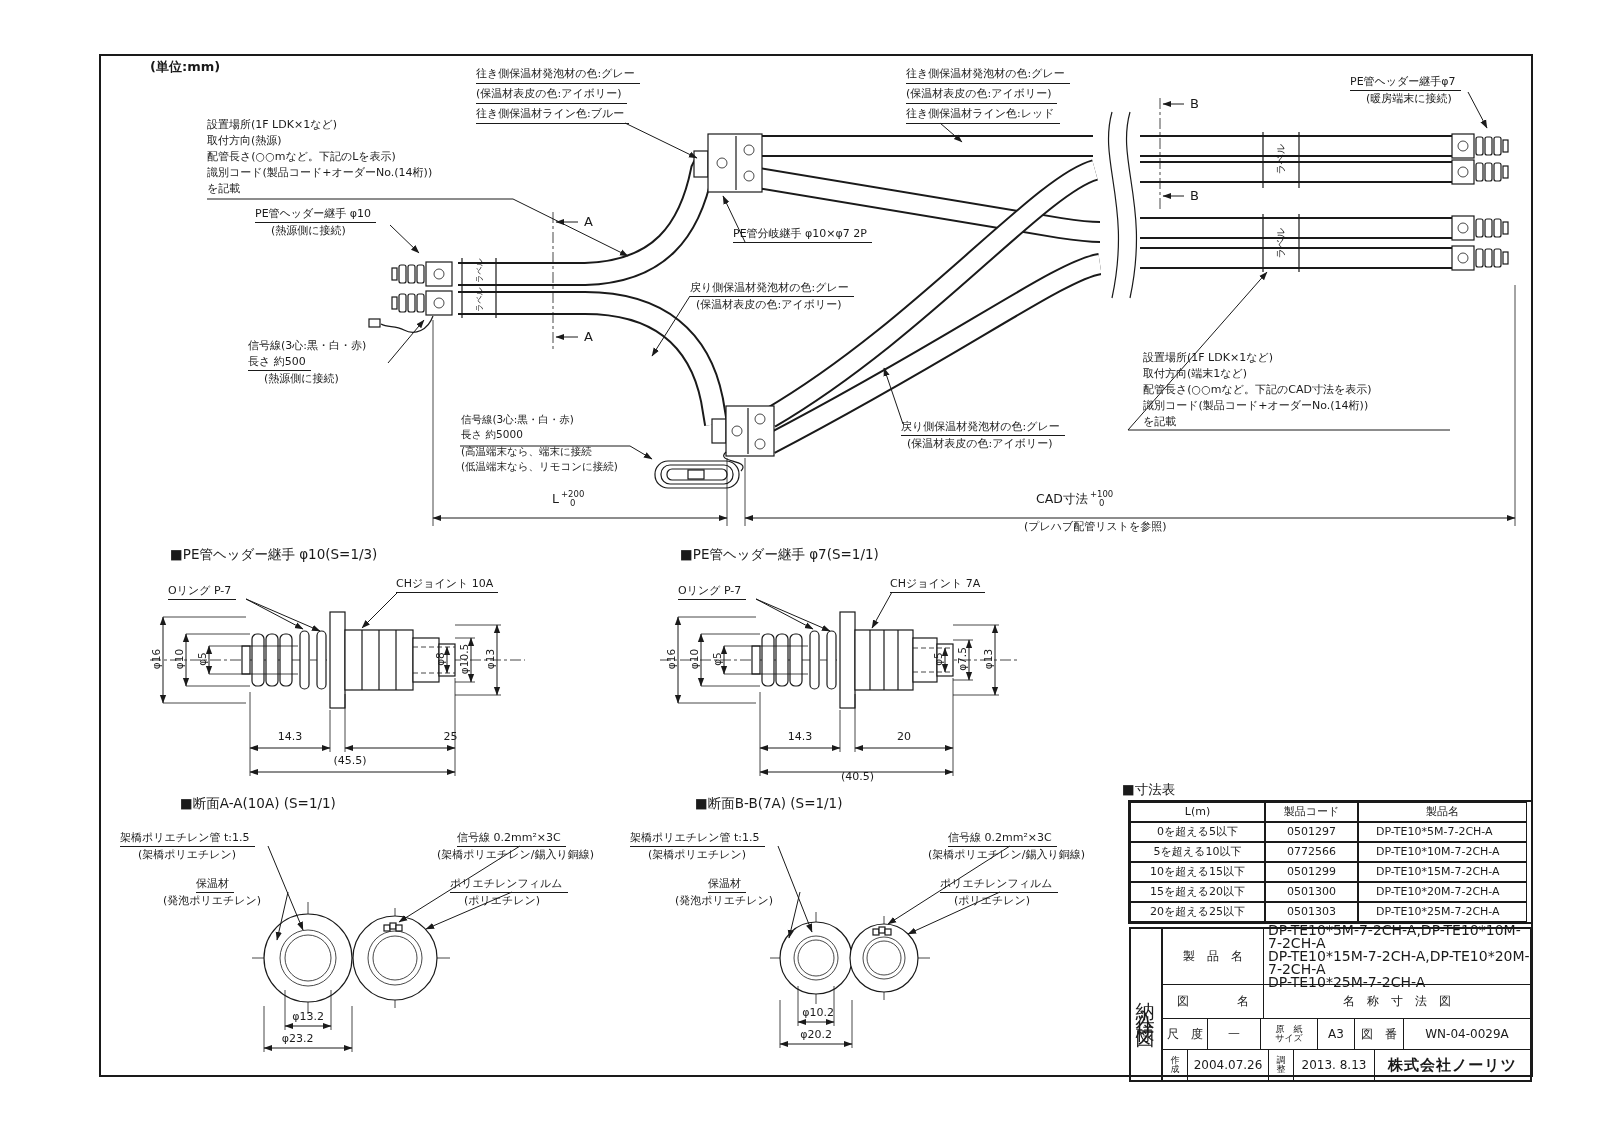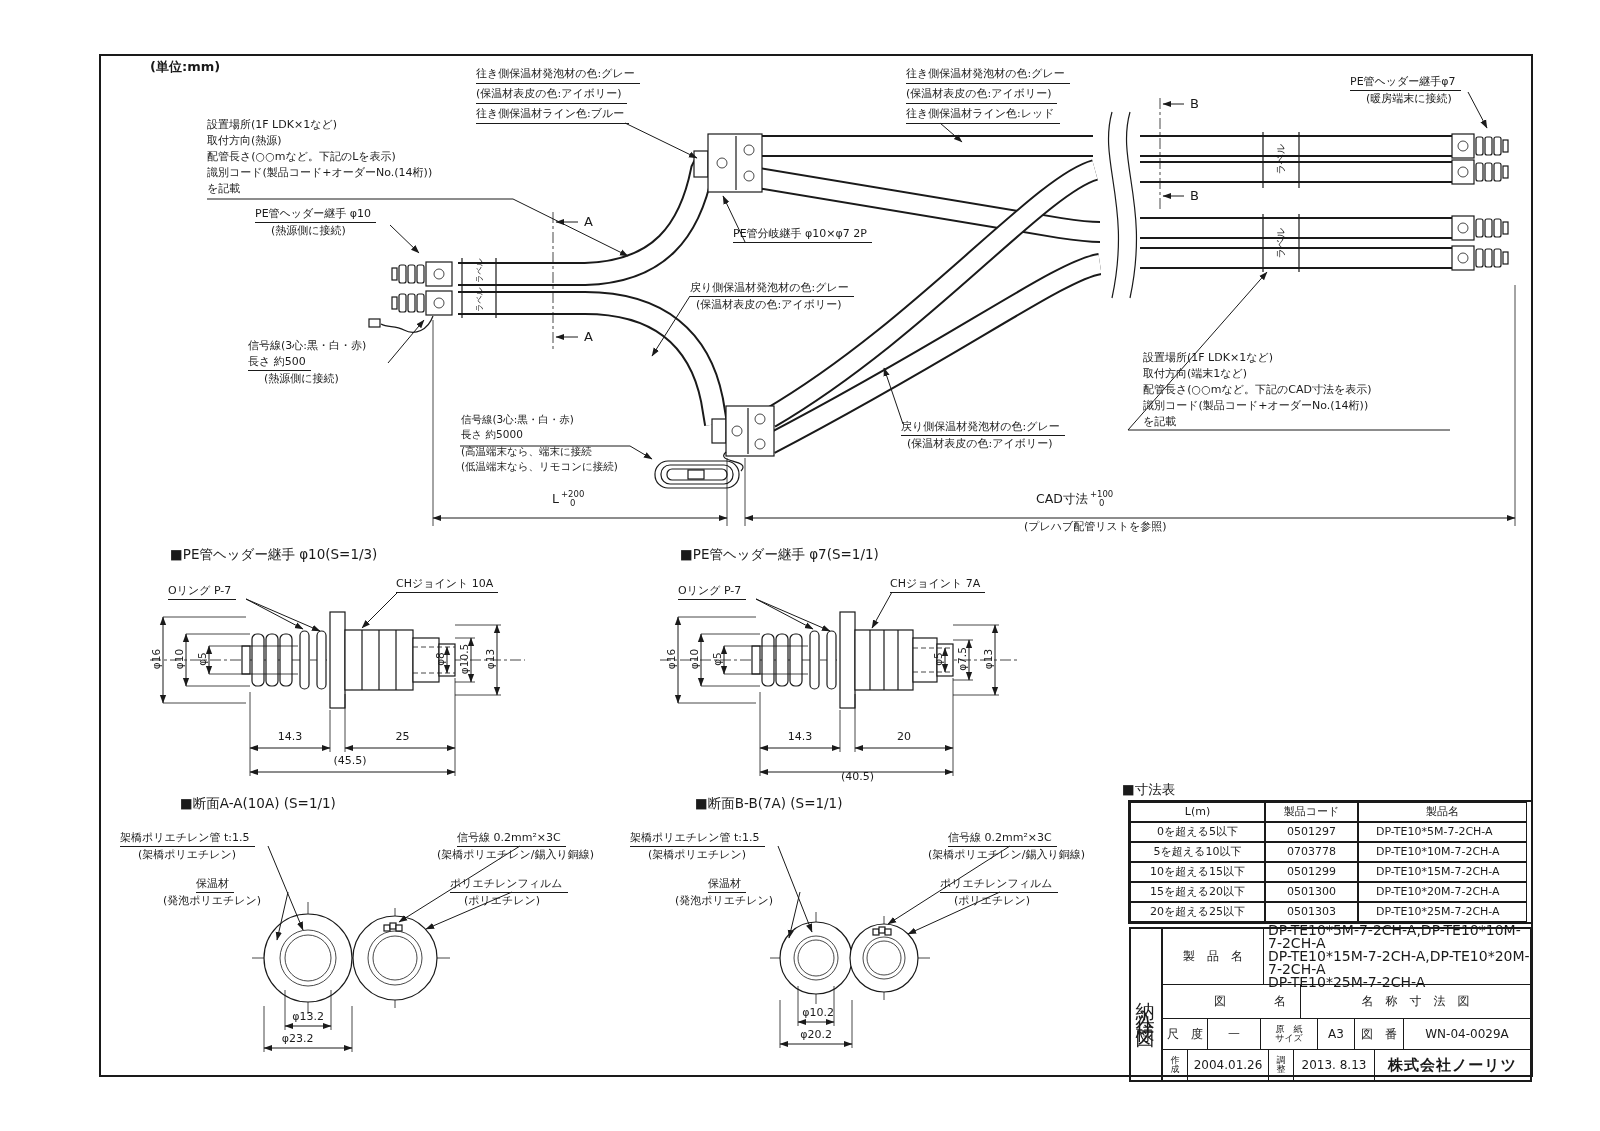--- a/index.html
+++ b/index.html
@@ -25,21 +25,21 @@
   .tbl>div.nm{text-align:left;padding-left:17px;letter-spacing:0px;}
   
   .tb{position:absolute;left:1129px;top:927px;width:399px;height:151px;border:2px solid #1a1a1a;display:flex;}
   .tb .strip{width:30px;border-right:2px solid #1a1a1a;display:flex;align-items:center;justify-content:center;
              writing-mode:vertical-rl;font-size:19px;letter-spacing:7px;}
   .tb .main{flex:1;display:flex;flex-direction:column;}
   .tb .r{display:flex;border-bottom:1px solid #1a1a1a;}
   .tb .r:last-child{border-bottom:none;}
   .tb .c{border-right:1px solid #1a1a1a;display:flex;align-items:center;justify-content:center;}
   .tb .c:last-child{border-right:none;}
-  .r1{height:55px;}.r2{height:33px;padding-left:37px;}.r3{height:30px;}.r4{flex:1;}
+  .r1{height:55px;}.r2{height:33px;}.r3{height:30px;}.r4{flex:1;}
   .lab{font-size:12px;}
   .prod{font-size:14px;line-height:13px;white-space:pre-line;justify-content:flex-start!important;padding-left:4px;}
   .two{font-size:9px;line-height:9.5px;white-space:pre-line;text-align:center;}
   .co{font-size:15px;font-weight:700;letter-spacing:1px;}
   .mono{font-family:"DejaVu Sans",sans-serif;}
 </style>
 </head>
 <body>
 
 <div class="page">
@@ -409,21 +409,21 @@
 <div class="lbl ttl" style="left:170px;top:546px;">■PE管ヘッダー継手 φ10(S=1/3)</div>
 <div class="lbl" style="left:168px;top:583px;"><span class="u">Oリング P-7</span></div>
 <div class="lbl" style="left:396px;top:576px;"><span class="u">CHジョイント 10A</span></div>
 <div class="rdim" style="left:134px;top:653px;">φ16</div>
 <div class="rdim" style="left:157px;top:653px;">φ10</div>
 <div class="rdim" style="left:180px;top:653px;">φ5</div>
 <div class="rdim" style="left:418px;top:653px;">φ8</div>
 <div class="rdim" style="left:442px;top:653px;">φ10.5</div>
 <div class="rdim" style="left:468px;top:653px;">φ13</div>
 <div class="dimt" style="left:250px;top:730px;width:80px;">14.3</div>
-<div class="dimt" style="left:345px;top:730px;width:115px;">25</div>
+<div class="dimt" style="left:345px;top:730px;width:115px;padding-left:48px;">25</div>
 <div class="dimt" style="left:290px;top:754px;width:120px;">(45.5)</div>
 
 <div class="lbl ttl" style="left:680px;top:546px;">■PE管ヘッダー継手 φ7(S=1/1)</div>
 <div class="lbl" style="left:678px;top:583px;"><span class="u">Oリング P-7</span></div>
 <div class="lbl" style="left:890px;top:576px;"><span class="u">CHジョイント 7A</span></div>
 <div class="rdim" style="left:649px;top:653px;">φ16</div>
 <div class="rdim" style="left:672px;top:653px;">φ10</div>
 <div class="rdim" style="left:695px;top:653px;">φ5</div>
 <div class="rdim" style="left:916px;top:653px;">φ5</div>
 <div class="rdim" style="left:940px;top:653px;">φ7.5</div>
@@ -474,21 +474,21 @@
 
 <div class="lbl ttl" style="left:1122px;top:781px;">■寸法表</div>
 <div class="tbl">
   <div>L(m)</div>
   <div>製品コード</div>
   <div>製品名</div>
   <div>0を超える5以下</div>
   <div>0501297</div>
   <div class="nm">DP-TE10*5M-7-2CH-A</div>
   <div>5を超える10以下</div>
-  <div>0703778</div>
+  <div>0772566</div>
   <div class="nm">DP-TE10*10M-7-2CH-A</div>
   <div>10を超える15以下</div>
   <div>0501299</div>
   <div class="nm">DP-TE10*15M-7-2CH-A</div>
   <div>15を超える20以下</div>
   <div>0501300</div>
   <div class="nm">DP-TE10*20M-7-2CH-A</div>
   <div>20を超える25以下</div>
   <div>0501303</div>
   <div class="nm">DP-TE10*25M-7-2CH-A</div>
@@ -512,21 +512,21 @@
       <div class="c lab" style="width:52px;">一</div>
       <div class="c two" style="width:56px;">原　紙
 サイズ</div>
       <div class="c lab" style="width:36px;">A3</div>
       <div class="c lab" style="width:48px;">図　番</div>
       <div class="c lab mono" style="flex:1;">WN-04-0029A</div>
     </div>
     <div class="r r4">
       <div class="c two" style="width:24px;">作
 成</div>
-      <div class="c lab" style="width:80px;">2004.01.26</div>
+      <div class="c lab" style="width:80px;">2004.07.26</div>
       <div class="c two" style="width:24px;">調
 整</div>
       <div class="c lab" style="width:80px;">2013. 8.13</div>
       <div class="c co" style="flex:1;">株式会社ノーリツ</div>
     </div>
   </div>
 </div>
 
 </div>
 

